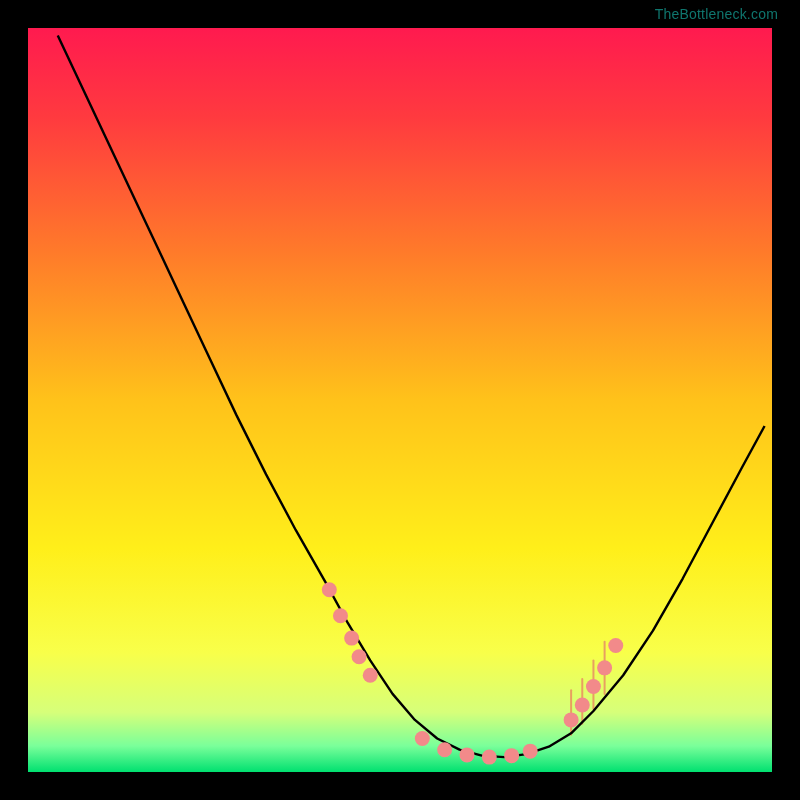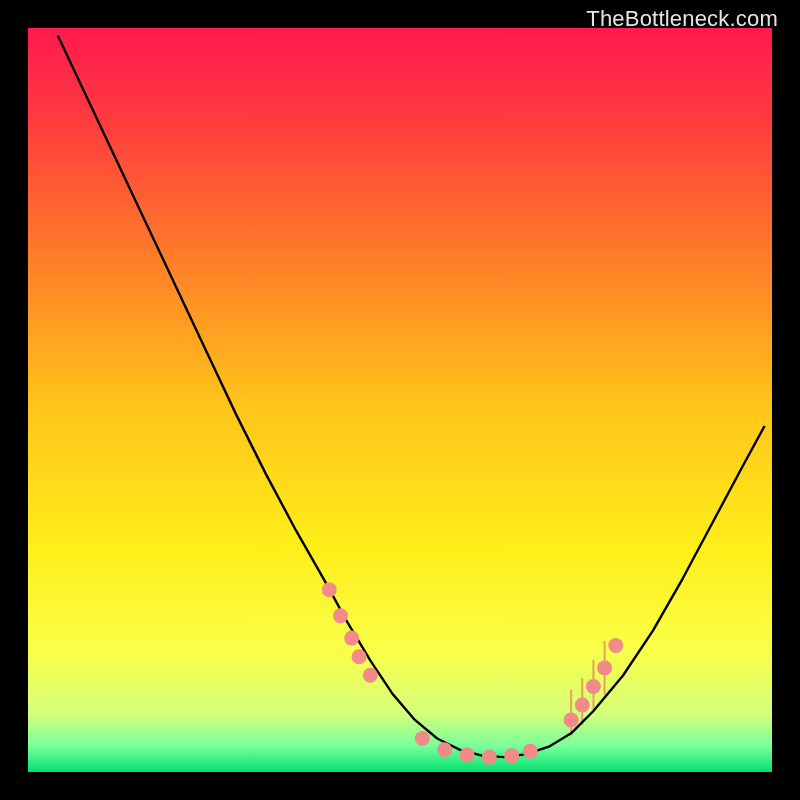--- a/index.html
+++ b/index.html
@@ -8,22 +8,22 @@
     height: 800px;
     background: #000;
     position: relative;
     font-family: Arial, Helvetica, sans-serif;
     overflow: hidden;
   }
   .watermark {
     position: absolute;
     top: 6px;
     right: 22px;
-    color: #e5e5e5;
-    font-size: 22px;
+    color: #0f766e;
+    font-size: 14px;
     font-weight: 500;
     z-index: 10;
     letter-spacing: 0.2px;
   }
   .plot {
     position: absolute;
     left: 28px;
     top: 28px;
     width: 744px;
     height: 744px;

